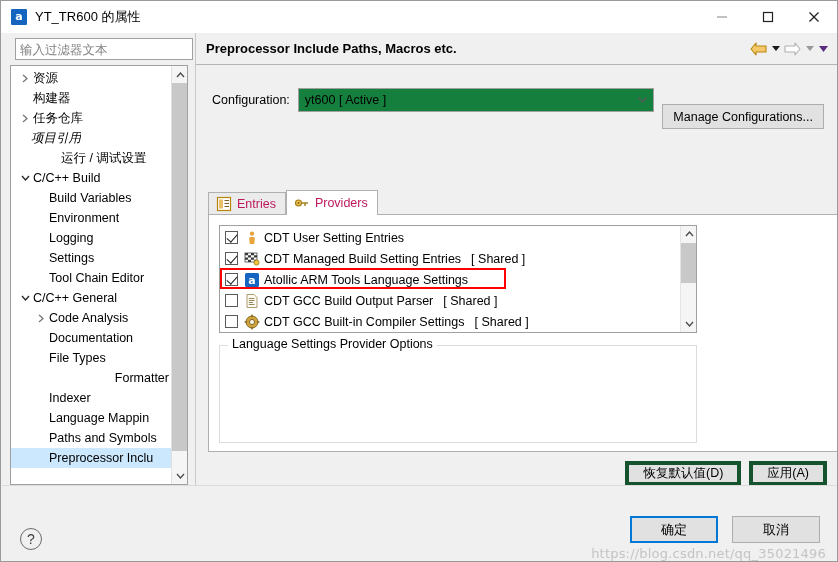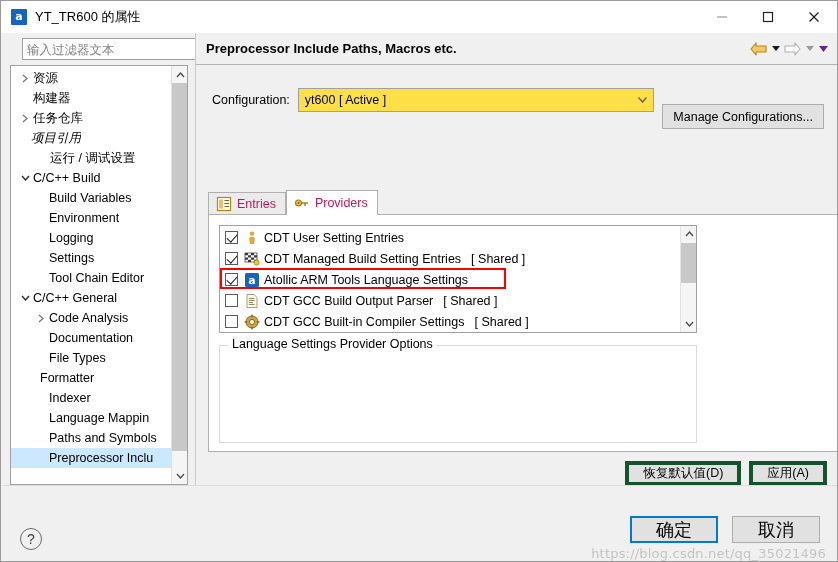--- a/index.html
+++ b/index.html
@@ -53,21 +53,21 @@
   .winbtn.min { color: #9a9a9a; }
   .winbtn svg { display: block; }
 
   
   #left-pane {
     position: absolute; left: 1px; top: 32px;
     width: 192px; height: 452px;
     background: #f0f0f0;
   }
   #filter-box {
-    position: absolute; left: 20px; top: 5px;
+    position: absolute; left: 13px; top: 5px;
     width: 178px; height: 22px;
     background: #ffffff;
     border: 1px solid #a0a0a0;
     font-size: 12.5px;
     color: #828282;
     padding: 2px 4px;
     line-height: 18px;
     white-space: nowrap;
     overflow: hidden;
   }
@@ -172,21 +172,21 @@
   }
 
   #config-row {
     position: absolute; left: 16px; top: 52px;
     width: 612px; height: 30px;
     display: flex; align-items: center;
   }
   #config-label { font-size: 12.5px; color: #000000; margin-right: 8px; }
   #config-select {
     width: 394px; height: 24px;
-    background: #fde047;
+    background: #15803d;
     border: 1px solid #a0a0a0;
     display: flex; align-items: center;
     font-size: 12.5px; color: #000000;
     padding-left: 6px;
     position: relative;
   }
   #config-select .sel-caret {
     position: absolute; right: 6px; top: 0; height: 22px;
     display: flex; align-items: center; color: #5a5a5a;
   }
@@ -342,21 +342,21 @@
     display: flex; align-items: center; justify-content: center;
   }
   #dialog-buttons {
     position: absolute; right: 18px; top: 30px;
     display: flex; gap: 14px;
   }
   .dlgbtn {
     width: 88px; height: 27px;
     background: #e1e1e1;
     border: 1px solid #adadad;
-    font-size: 18px; color: #000000;
+    font-size: 13px; color: #000000;
     display: flex; align-items: center; justify-content: center;
   }
   .dlgbtn.default {
     border: 2px solid #0078d7;
   }
   #watermark {
     position: absolute; right: 12px; top: 60px;
     font-size: 13px;
     color: #c4c4c4;
     letter-spacing: 0.2px;
@@ -413,21 +413,21 @@
               <svg width="6" height="9" viewBox="0 0 6 9">
                 <polyline points="1,1 5,4.5 1,8" fill="none" stroke="#767676" stroke-width="1.3"></polyline>
               </svg>
             </span>
             <span class="tree-label">任务仓库</span>
           </div>
           <div class="tree-row" style="padding-left: 4px; font-style: italic;">
             <span class="twisty"></span>
             <span class="tree-label">项目引用</span>
           </div>
-          <div class="tree-row" style="padding-left: 23px;">
+          <div class="tree-row" style="padding-left: 6px; margin-left: 28px;">
             <span class="twisty"></span>
             <span class="tree-label">运行 / 调试设置</span>
           </div>
           <div class="tree-row" style="padding-left: 6px;">
             <span class="twisty">
               <svg width="9" height="6" viewBox="0 0 9 6">
                 <polyline points="1,1 4.5,5 8,1" fill="none" stroke="#2a2a2a" stroke-width="1.4"></polyline>
               </svg>
             </span>
             <span class="tree-label">C/C++ Build</span>
@@ -469,21 +469,21 @@
             <span class="tree-label">Code Analysis</span>
           </div>
           <div class="tree-row" style="padding-left: 22px;">
             <span class="twisty"></span>
             <span class="tree-label">Documentation</span>
           </div>
           <div class="tree-row" style="padding-left: 22px;">
             <span class="twisty"></span>
             <span class="tree-label">File Types</span>
           </div>
-          <div class="tree-row" style="padding-left: 13px;">
+          <div class="tree-row" style="padding-left: 5px; justify-content: flex-end;">
             <span class="twisty"></span>
             <span class="tree-label">Formatter</span>
           </div>
           <div class="tree-row" style="padding-left: 22px;">
             <span class="twisty"></span>
             <span class="tree-label">Indexer</span>
           </div>
           <div class="tree-row" style="padding-left: 22px;">
             <span class="twisty"></span>
             <span class="tree-label">Language Mappin</span>

